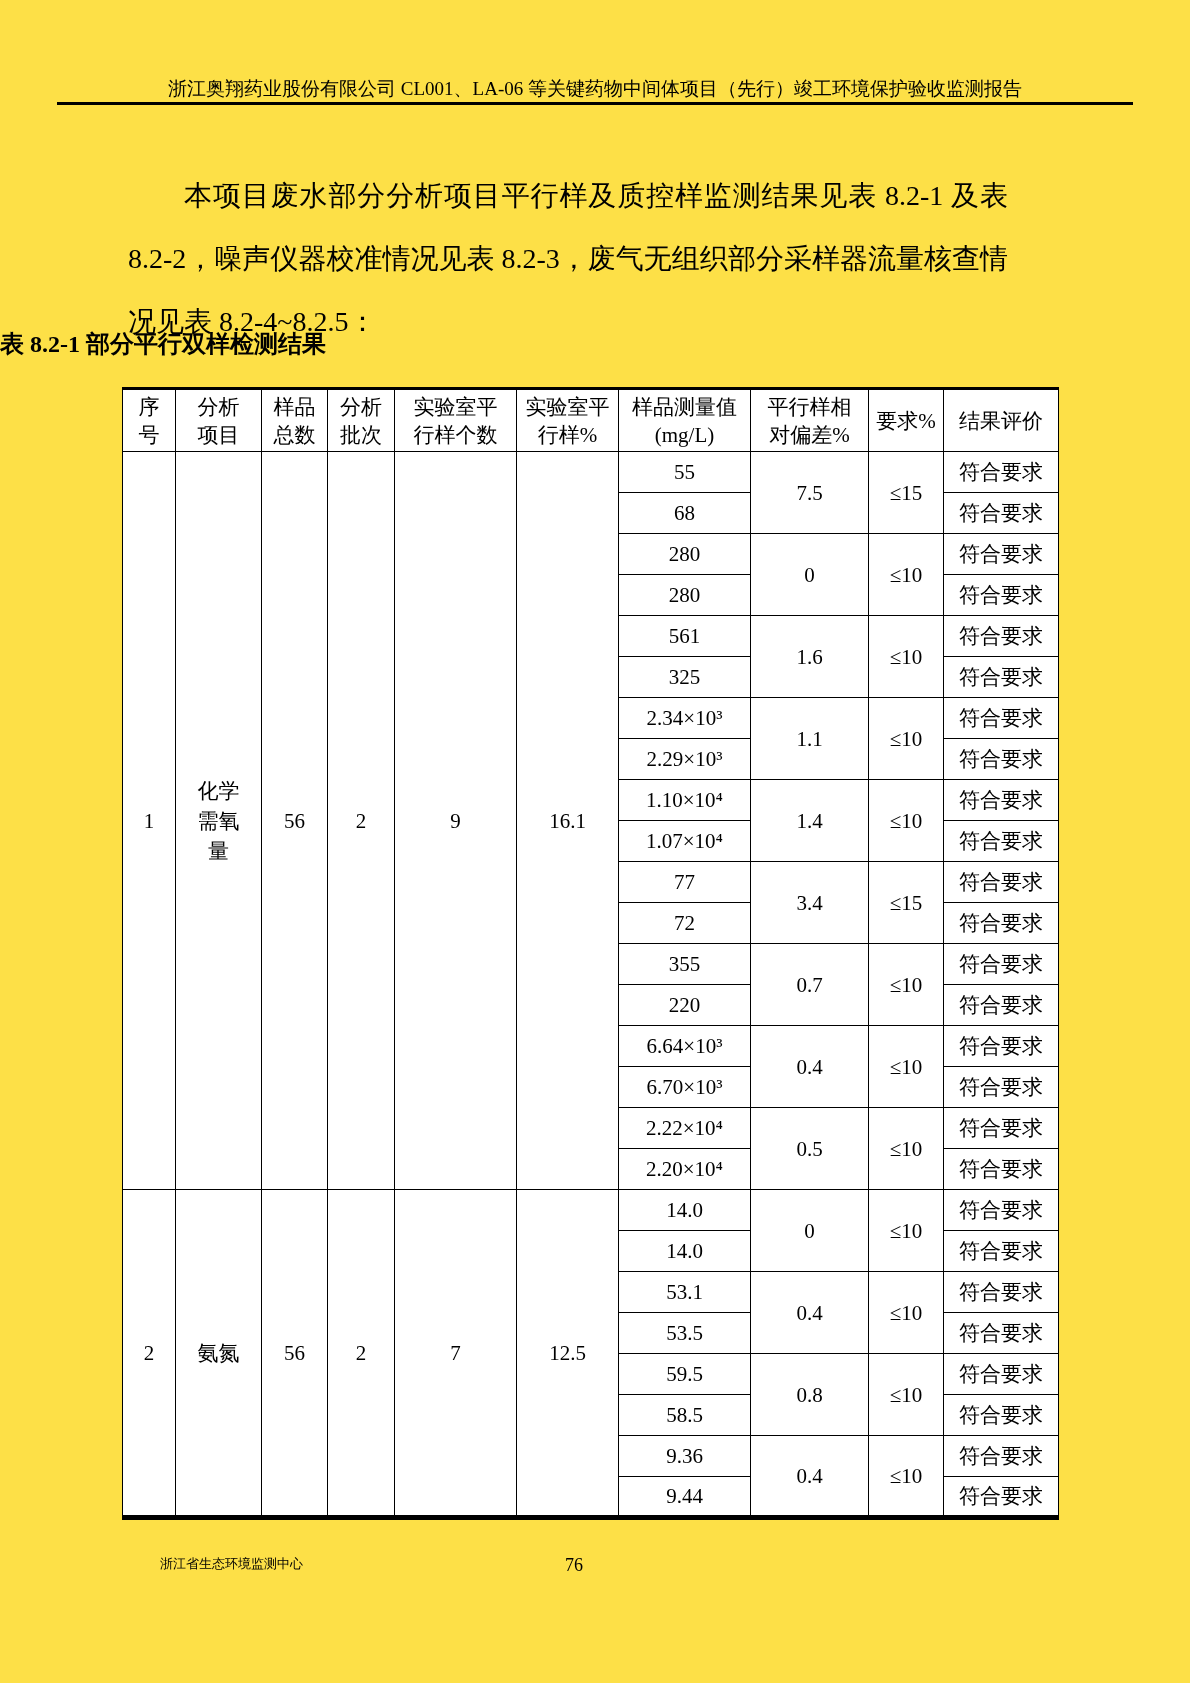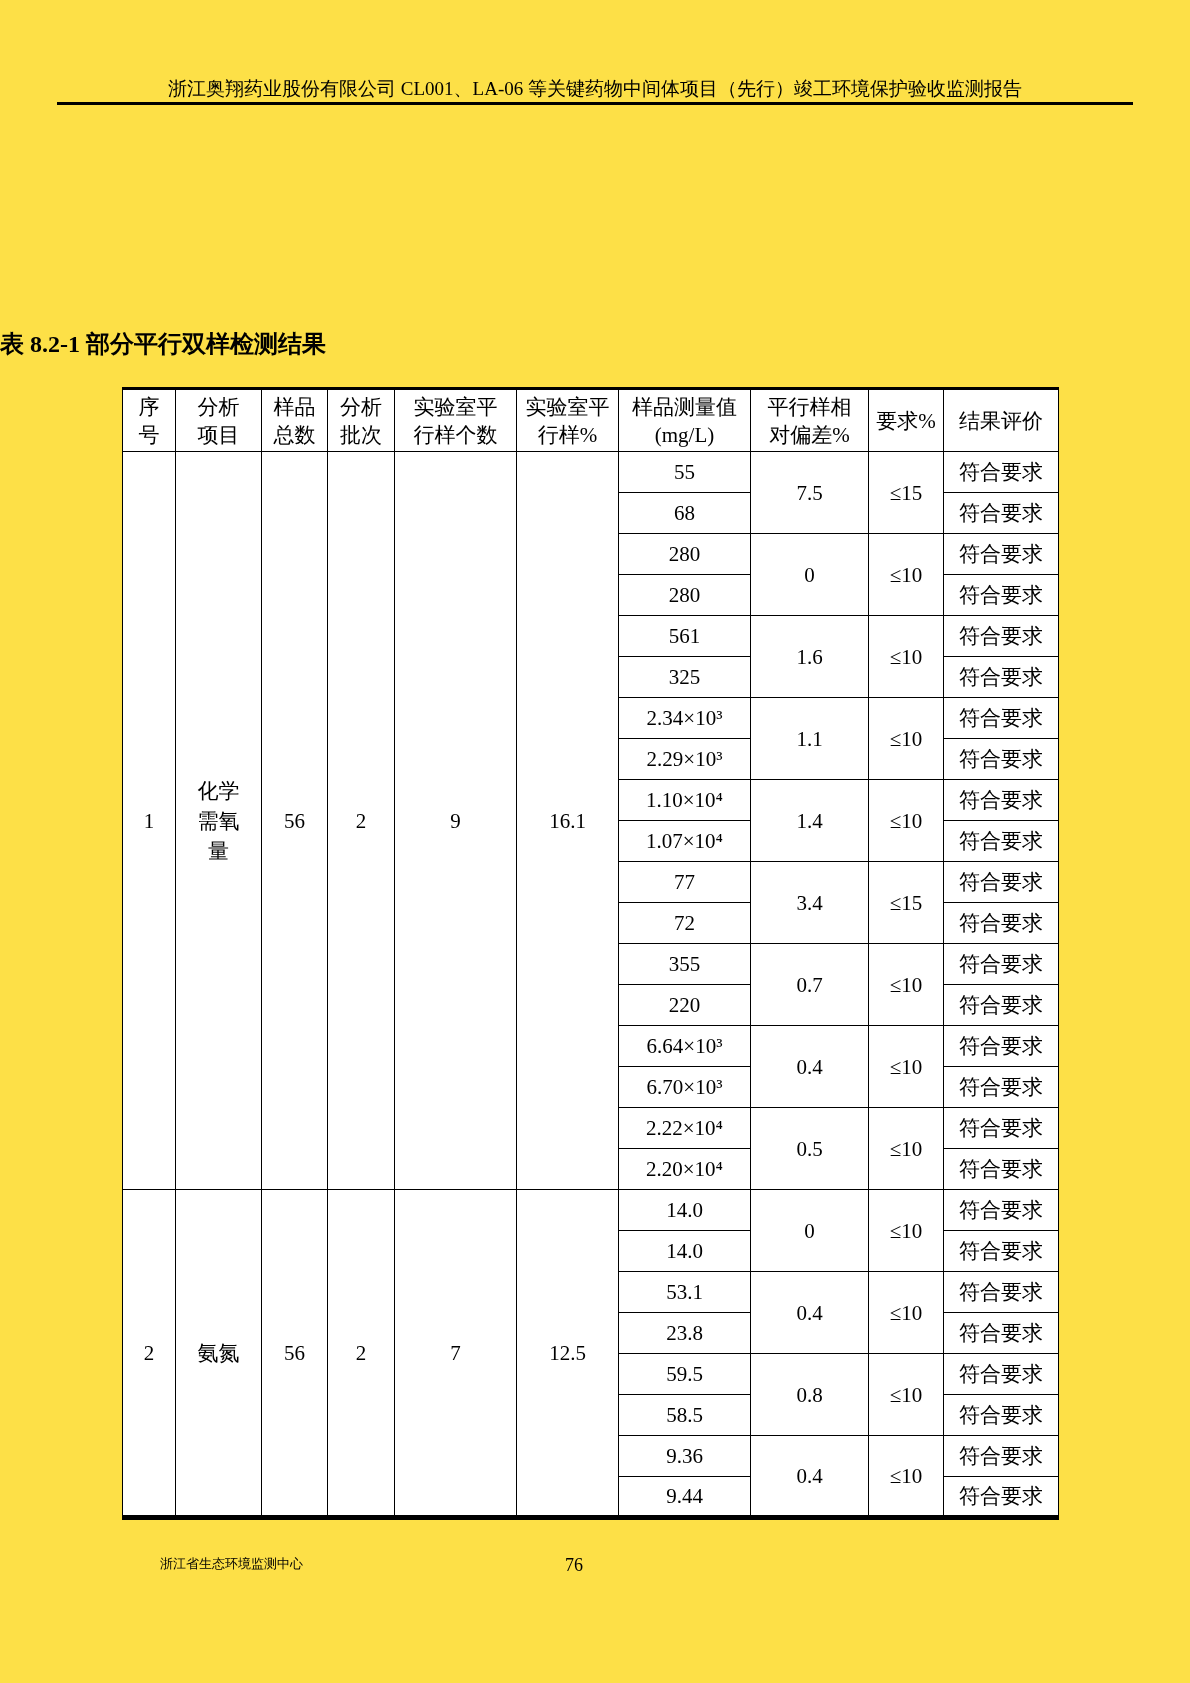--- a/index.html
+++ b/index.html
@@ -56,20 +56,21 @@
   }
 </style>
 </head>
 <body>
 
 <div class="page">
 
   <div class="running-header">浙江奥翔药业股份有限公司 CL001、LA-06 等关键药物中间体项目（先行）竣工环境保护验收监测报告</div>
   <div class="header-rule"></div>
 
+  <p class="body-text">本项目废水部分分析项目平行样及质控样监测结果见表 8.2-1 及表 8.2-2，噪声仪器校准情况见表 8.2-3，废气无组织部分采样器流量核查情况见表 8.2-4~8.2.5：</p>
 
   <div class="table-title">表 8.2-1 部分平行双样检测结果</div>
 
   <table class="results-table">
     <colgroup>
         <col style="width: 53px;">
         <col style="width: 86px;">
         <col style="width: 66px;">
         <col style="width: 67px;">
         <col style="width: 122px;">
@@ -206,21 +207,21 @@
           <td>14.0</td>
           <td>符合要求</td>
         </tr>
         <tr>
           <td>53.1</td>
           <td rowspan="2">0.4</td>
           <td rowspan="2">≤10</td>
           <td>符合要求</td>
         </tr>
         <tr>
-          <td>23.8</td>
+          <td>53.5</td>
           <td>符合要求</td>
         </tr>
         <tr>
           <td>59.5</td>
           <td rowspan="2">0.8</td>
           <td rowspan="2">≤10</td>
           <td>符合要求</td>
         </tr>
         <tr>
           <td>58.5</td>

